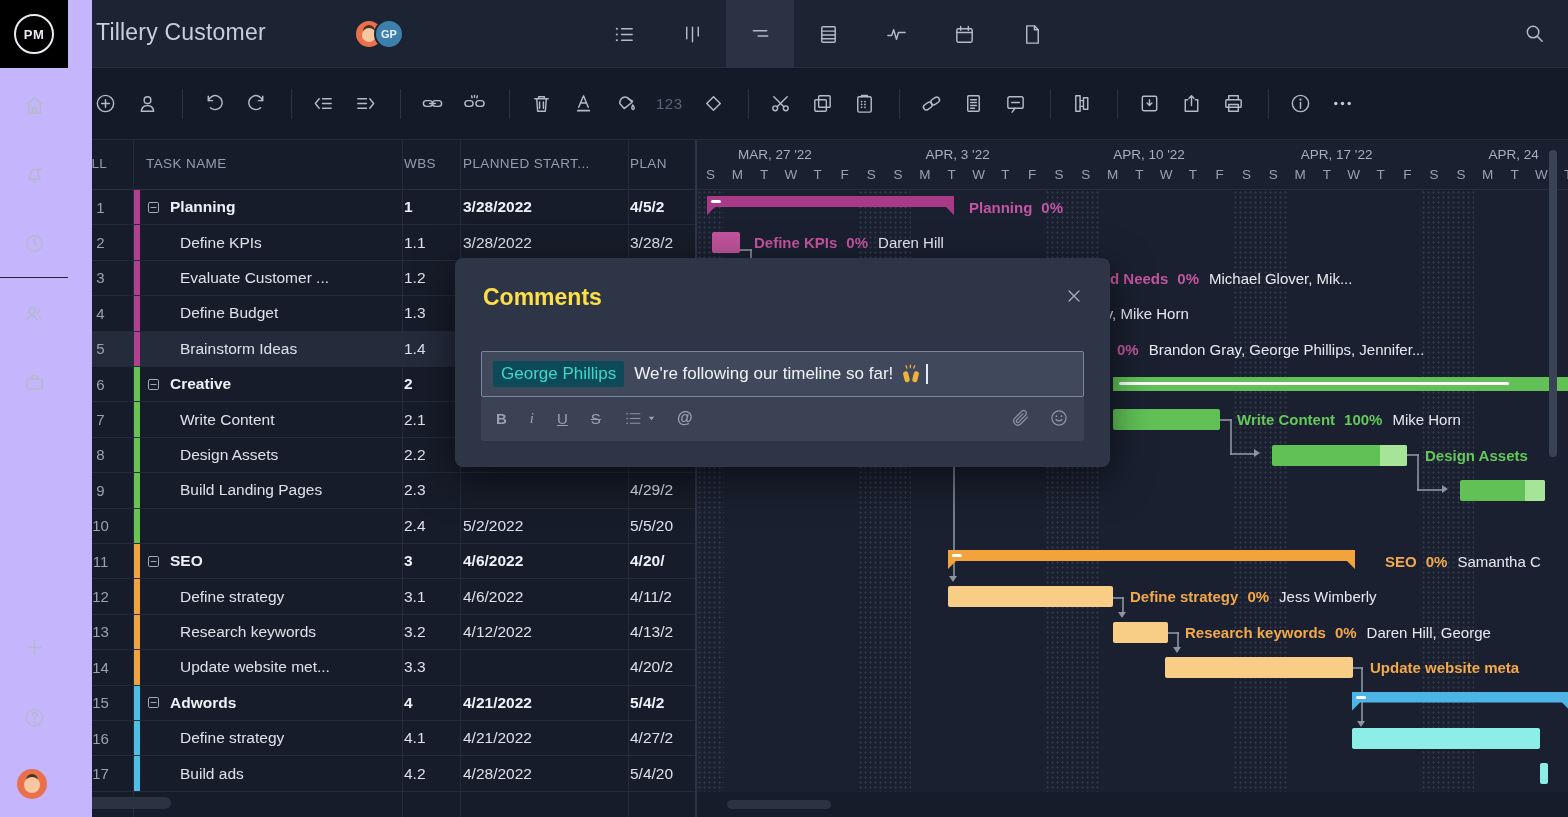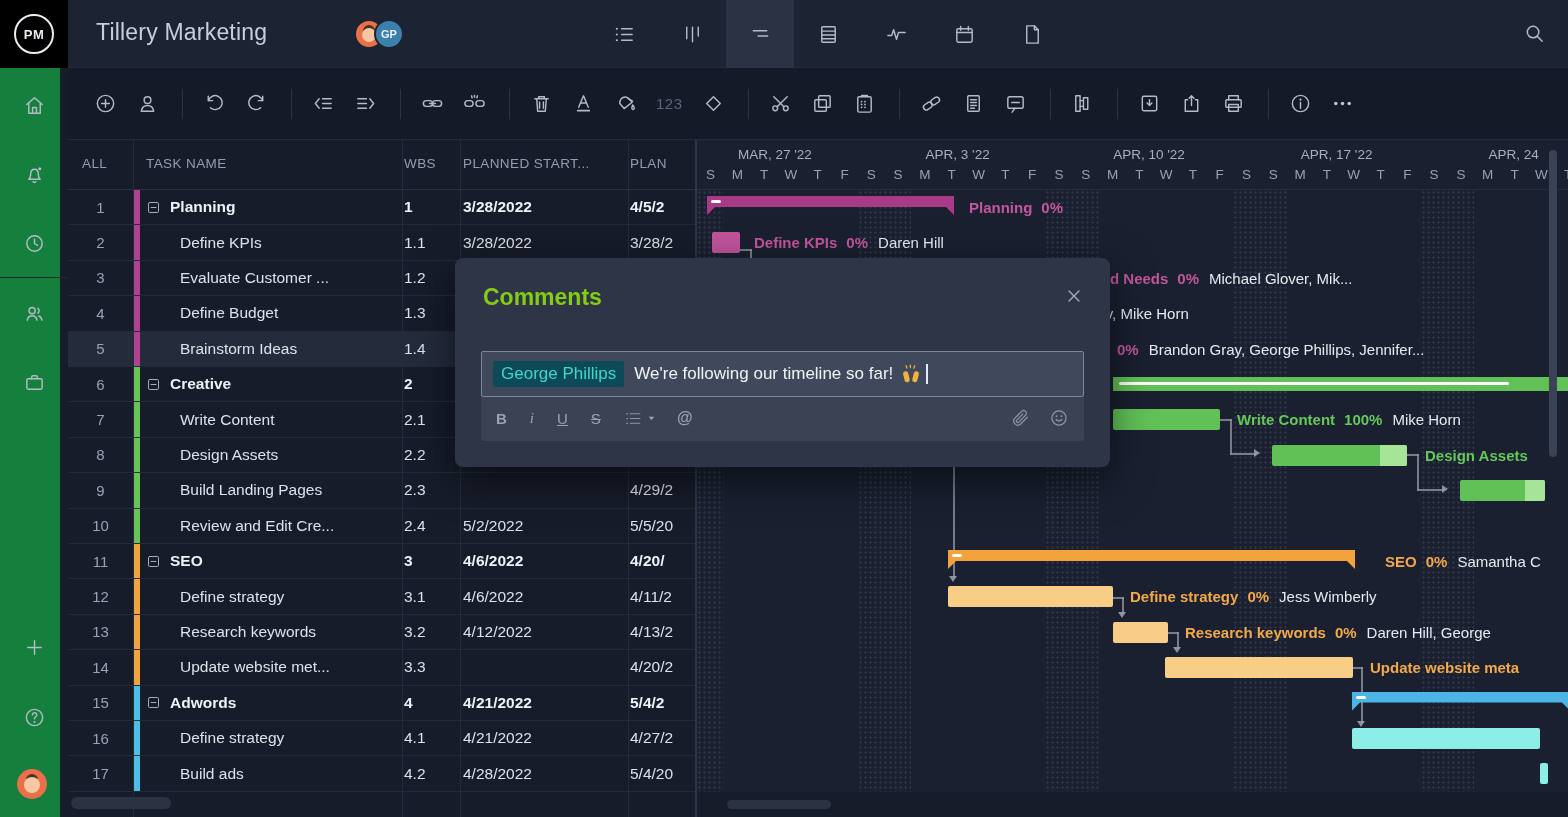--- a/index.html
+++ b/index.html
@@ -1,20 +1,20 @@
 <!DOCTYPE html>
 <html><head>
 <meta charset="utf-8">
 <style>
   * { margin:0; padding:0; box-sizing:border-box; }
   html,body { width:1568px; height:817px; background:#10141d; font-family:"Liberation Sans", sans-serif; overflow:hidden; }
   #app { position:relative; width:1568px; height:817px; background:#171c2a; overflow:hidden; }
 
   
-  #sidebar { position:absolute; left:0; top:0; width:60px; height:817px; background:#15803d; z-index:30;text-align:right; }
+  #sidebar { position:absolute; left:0; top:0; width:92px; height:817px; background:#c4b5fd; z-index:30;text-align:right; }
   #logo { position:absolute; left:0; top:0; width:68px; height:68px; background:#000; display:flex; align-items:center; justify-content:center; }
   #logo .ring { width:40px; height:40px; border:2px solid #e9ecf2; border-radius:50%; display:flex; align-items:center; justify-content:center; color:#e9ecf2; font-size:13px; font-weight:700; letter-spacing:.5px; }
   .side-ic { position:absolute; left:0; width:68px; height:34px; display:flex; align-items:center; justify-content:center; cursor:pointer; }
   .side-div { position:absolute; left:0; top:277px; width:68px; height:1px; background:#23262e; }
   #side-avatar { position:absolute; left:17px; top:769px; width:30px; height:30px; border-radius:50%; background:#e8714b; overflow:hidden; }
   #side-avatar:after { content:""; position:absolute; left:7px; top:8px; width:16px; height:16px; border-radius:50%; background:#f6c7a0; box-shadow:0 -5px 0 -2px #4a3122; }
 
   
   #topbar { position:absolute; left:68px; top:0; width:1500px; height:68px; background:#1c2332; border-bottom:1px solid #252c3b; z-index:20; }
   #page-title { position:absolute; left:28px; top:19px; font-size:23px; font-weight:500; color:#c9ceda; letter-spacing:.2px; }
@@ -84,21 +84,21 @@
   .arr-d { border-left:4.5px solid transparent; border-right:4.5px solid transparent; border-top:6px solid #979eab; }
   .arr-r { border-top:4.5px solid transparent; border-bottom:4.5px solid transparent; border-left:6px solid #979eab; }
 
   
   #hs-table { position:absolute; left:71px; top:797px; width:100px; height:12px; border-radius:6px; background:#2b3242; z-index:6; cursor:pointer; }
   #hs-gantt { position:absolute; left:727px; top:800px; width:104px; height:9px; border-radius:5px; background:#2b3242; z-index:6; cursor:pointer; }
   #vs-gantt { position:absolute; left:1549px; top:150px; width:8px; height:307px; border-radius:4px; background:#3a4255; z-index:6; cursor:pointer; }
 
   
   #modal { position:absolute; left:455px; top:258px; width:655px; height:209px; background:#2d3546; border-radius:8px; box-shadow:0 12px 40px rgba(0,0,0,.55); z-index:50; }
-  #m-title { position:absolute; left:28px; top:26px; font-size:23px; font-weight:600; color:#84cc16; }
+  #m-title { position:absolute; left:28px; top:26px; font-size:23px; font-weight:600; color:#fde047; }
   #m-close { position:absolute; right:26px; top:28px; cursor:pointer; }
   #m-close svg { width:20px; height:20px; stroke:#aab1bf; }
   #m-box { position:absolute; left:26px; top:93px; width:603px; height:90px; background:#3a4254; border-radius:3px; }
   #m-text { height:46px; background:#40495c; border:1px solid #7d86a0; border-radius:2px; display:flex; align-items:center; padding:0 11px; white-space:nowrap; overflow:hidden; cursor:text; }
   .mention { background:#0d4a57; color:#3fd7c9; font-size:17px; padding:3px 8px; border-radius:2px; margin-right:10px; }
   #m-msg { color:#f0f2f6; font-size:17px; }
   .cursor { display:inline-block; width:1.5px; height:20px; background:#e6eaf2; margin-left:4px; vertical-align:middle; }
   #m-bar { height:42px; display:flex; align-items:center; padding:0 15px; color:#99a2b1; }
   .fmt { font-size:15px; margin-right:23px; cursor:pointer; }
   .fmt.b { font-weight:700; }
@@ -112,21 +112,21 @@
   #m-right .icn { cursor:pointer; }
   #m-right .icn svg { width:20px; height:20px; }
   .hands { display:inline-flex; margin-left:7px; }
 </style>
 </head>
 <body>
 
 <div id="app">
 
   <div id="topbar">
-    <div id="page-title">Tillery Marketing</div>
+    <div id="page-title">Tillery Customer</div>
     <div id="avatars">
       <div class="av" id="av1"></div>
       <div class="av" id="av2">
           <span>GP</span>
         </div>
     </div>
     <div id="tabs">
         <div class="tab">
           <span class="icn">
             <svg viewBox="0 0 24 24">
@@ -538,23 +538,20 @@
           <div class="strip" style="background: rgb(103, 196, 83);"></div>
           <div class="tname ind">
             <span>Build Landing Pages</span>
           </div>
           <div class="tcell c-wbs">2.3</div>
           <div class="tcell c-end">4/29/2</div>
         </div>
         <div class="trow" style="top: 368.6px;">
           <div class="tnum">10</div>
           <div class="strip" style="background: rgb(103, 196, 83);"></div>
-          <div class="tname ind">
-            <span>Review and Edit Cre...</span>
-          </div>
           <div class="tcell c-wbs">2.4</div>
           <div class="tcell c-start">5/2/2022</div>
           <div class="tcell c-end">5/5/20</div>
         </div>
         <div class="trow grp" style="top: 404px;">
           <div class="tnum">11</div>
           <div class="strip" style="background: rgb(242, 163, 60);"></div>
           <div class="tname">
             <span class="icn">
               <svg viewBox="0 0 24 24">

